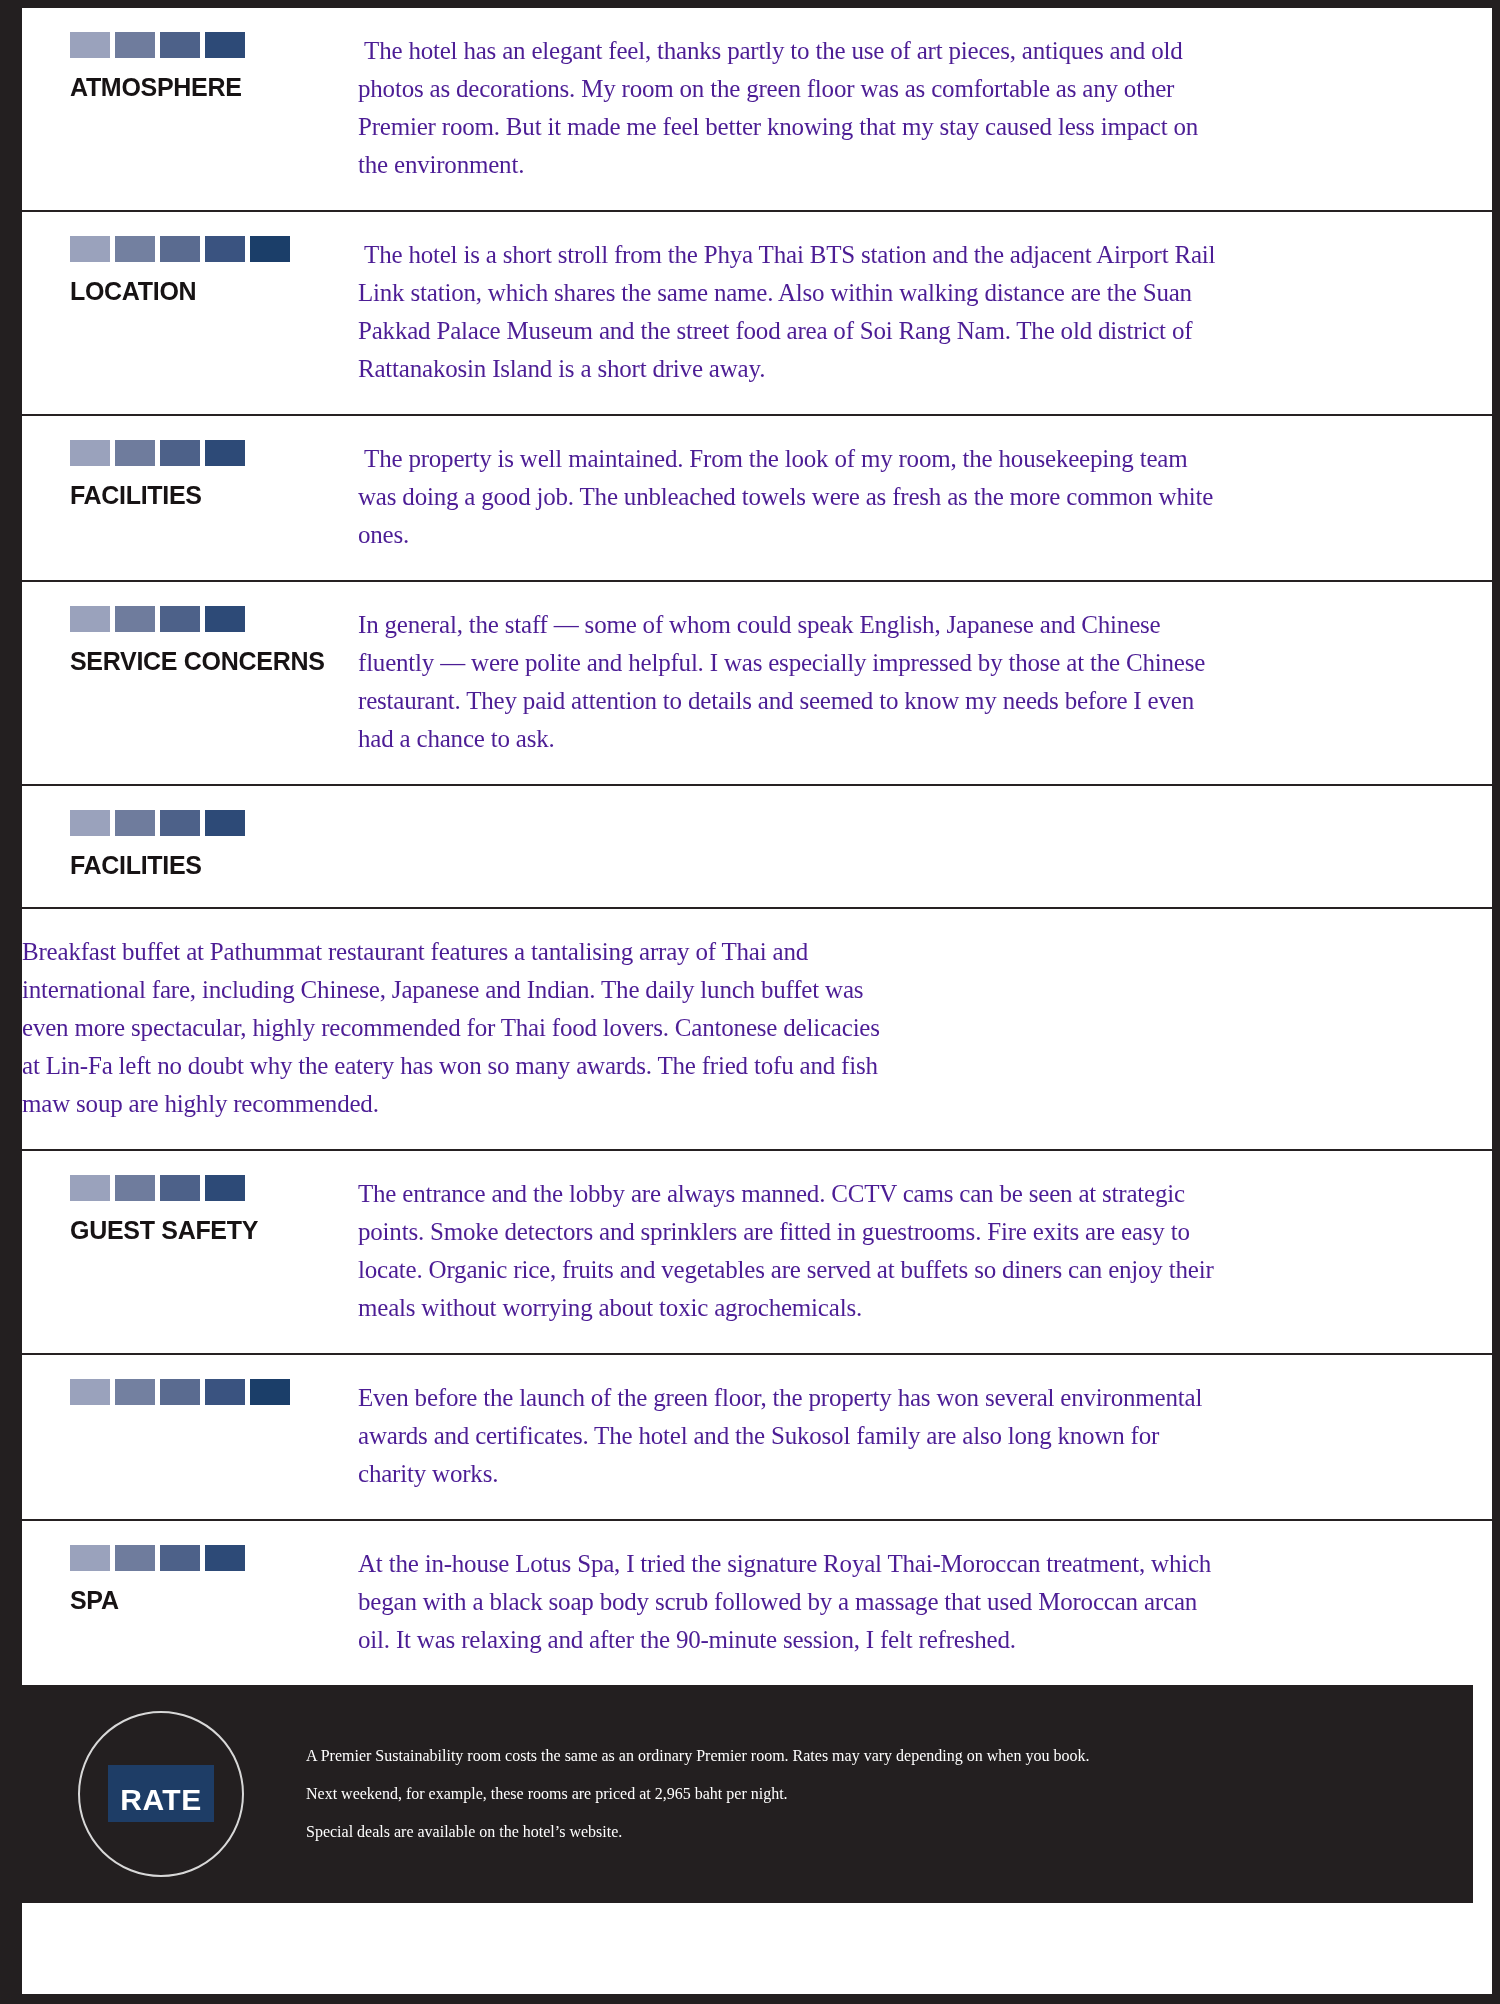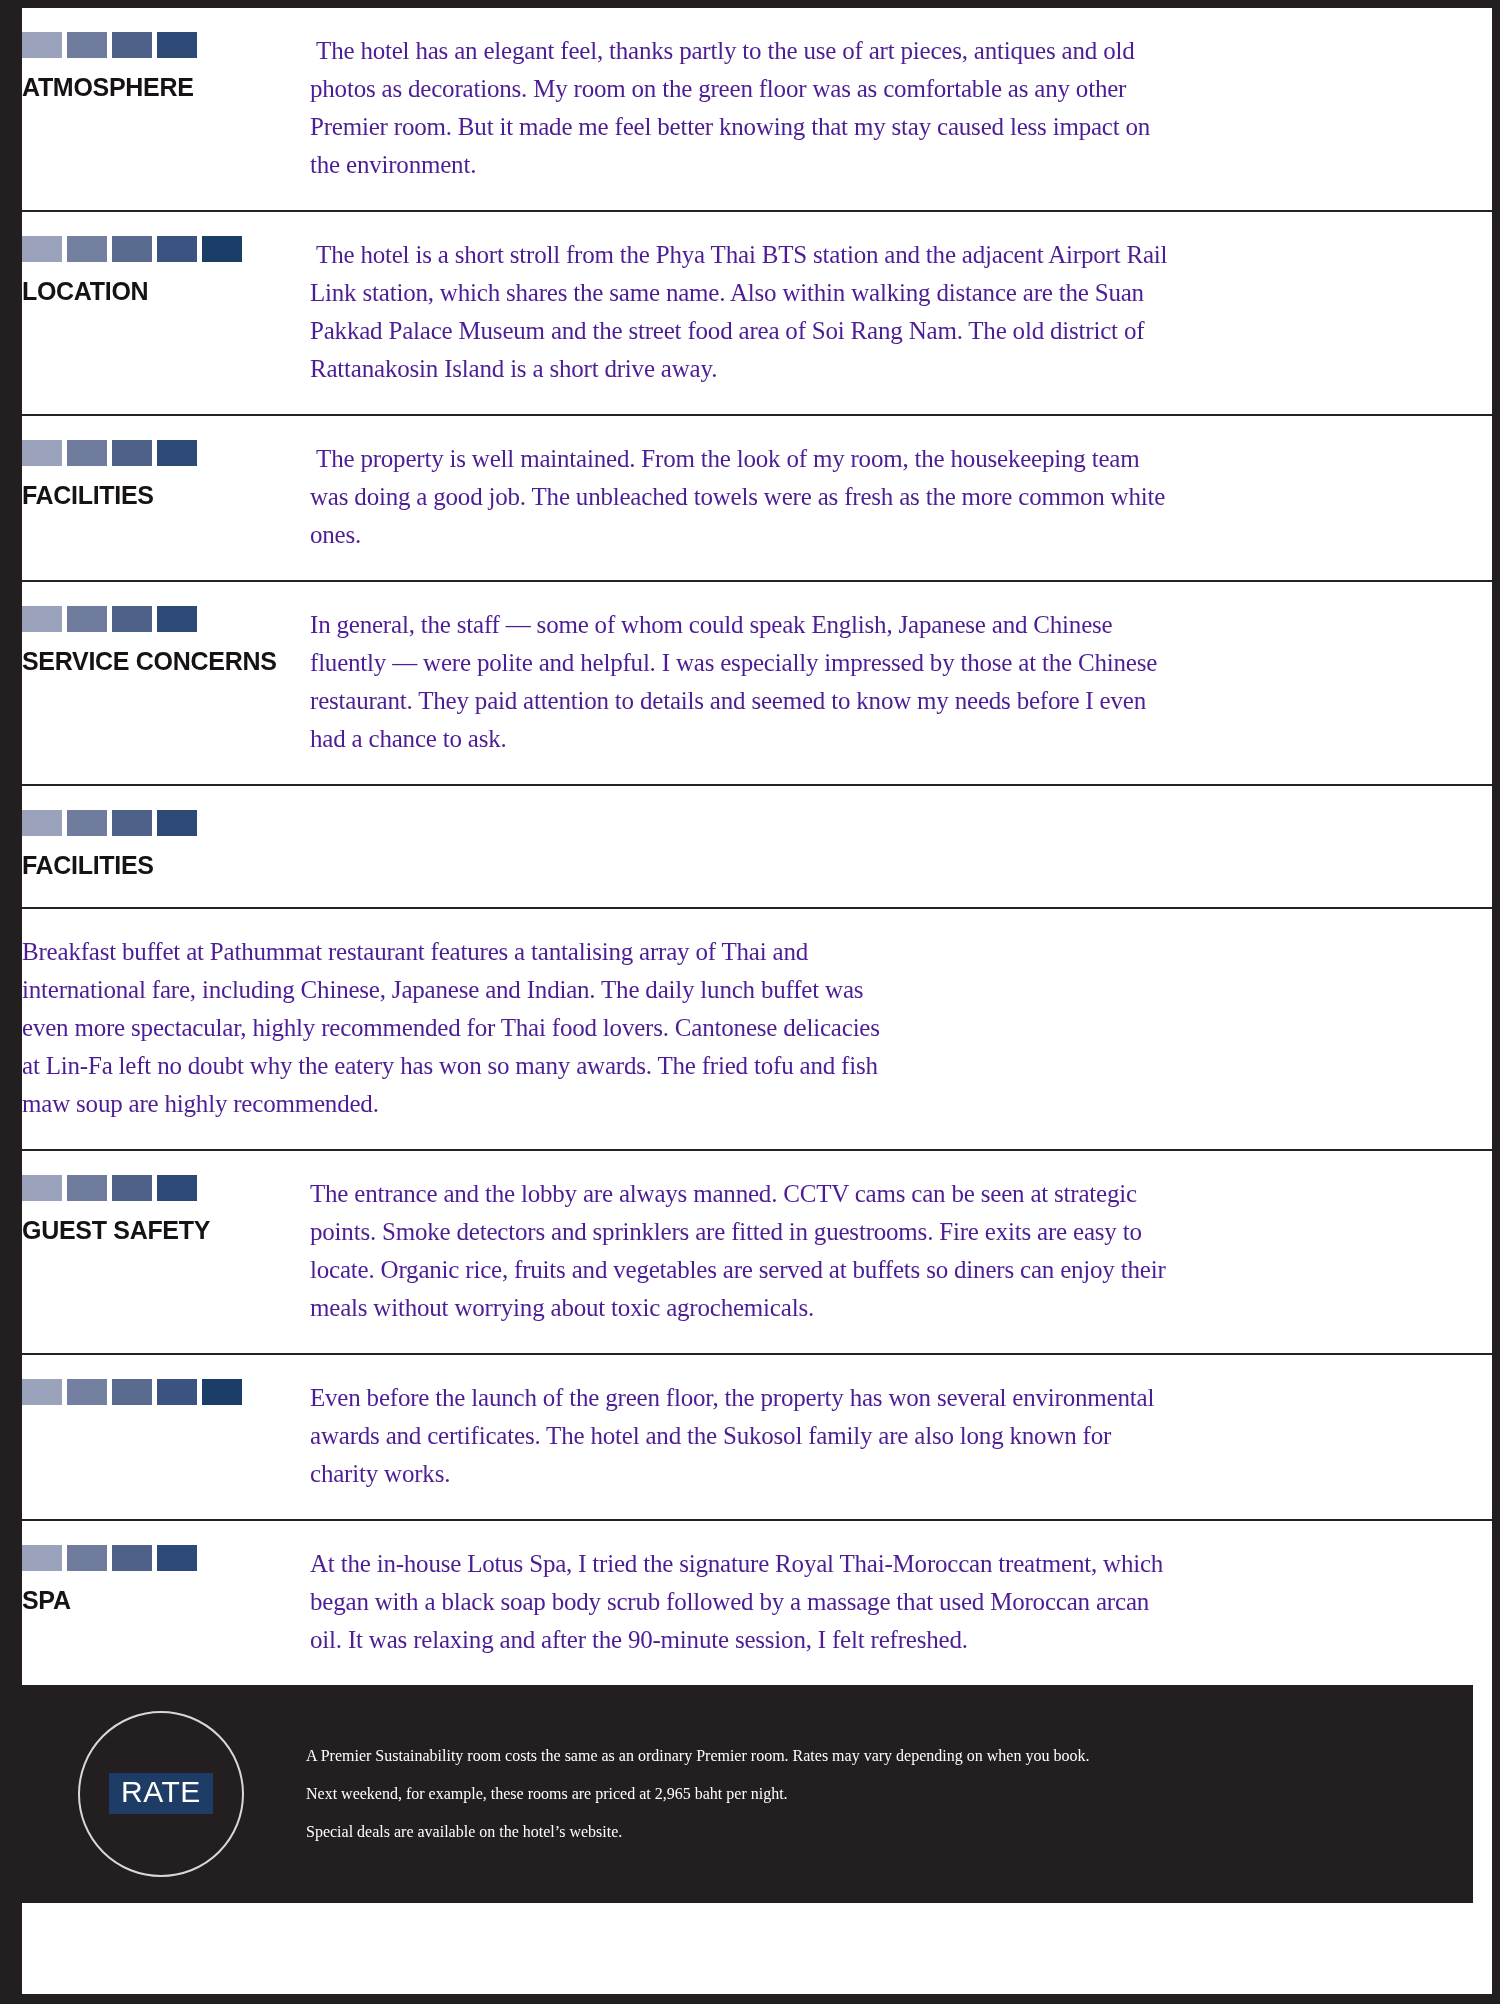--- a/index.html
+++ b/index.html
@@ -15,20 +15,21 @@
   }
   .section {
     display: flex;
     padding: 24px 0 26px 0;
   }
   .section + .section { border-top: 2px solid #262122; }
   .left-col {
     box-sizing: border-box;
     width: 288px;
     flex: 0 0 auto;
+    margin-left: 48px;
   }
   .blocks { display: flex; gap: 5px; }
   .block { width: 40px; height: 26px; }
   .cat-label {
     margin-top: 14px;
     width: 265px;
     font-family: "Liberation Sans", sans-serif;
     font-weight: 700;
     font-size: 25px;
     line-height: 1.22;
@@ -63,24 +64,24 @@
     margin-left: 56px;
     display: flex;
     align-items: center;
     justify-content: center;
     flex: 0 0 auto;
   }
   .rate-badge-label {
     background: #1e3d66;
     color: #ffffff;
     font-family: "Liberation Sans", sans-serif;
-    font-weight: 400;
+    font-weight: 700;
     font-size: 30px;
     letter-spacing: 0.5px;
-    padding: 2px 12px 5px 12px;
+    padding: 18px 12px 5px 12px;
   }
   .rate-text {
     margin: 0 0 0 62px;
     width: 800px;
     color: #ffffff;
     font-size: 16px;
     line-height: 38px;
     white-space: pre-wrap;
   }
 </style>

